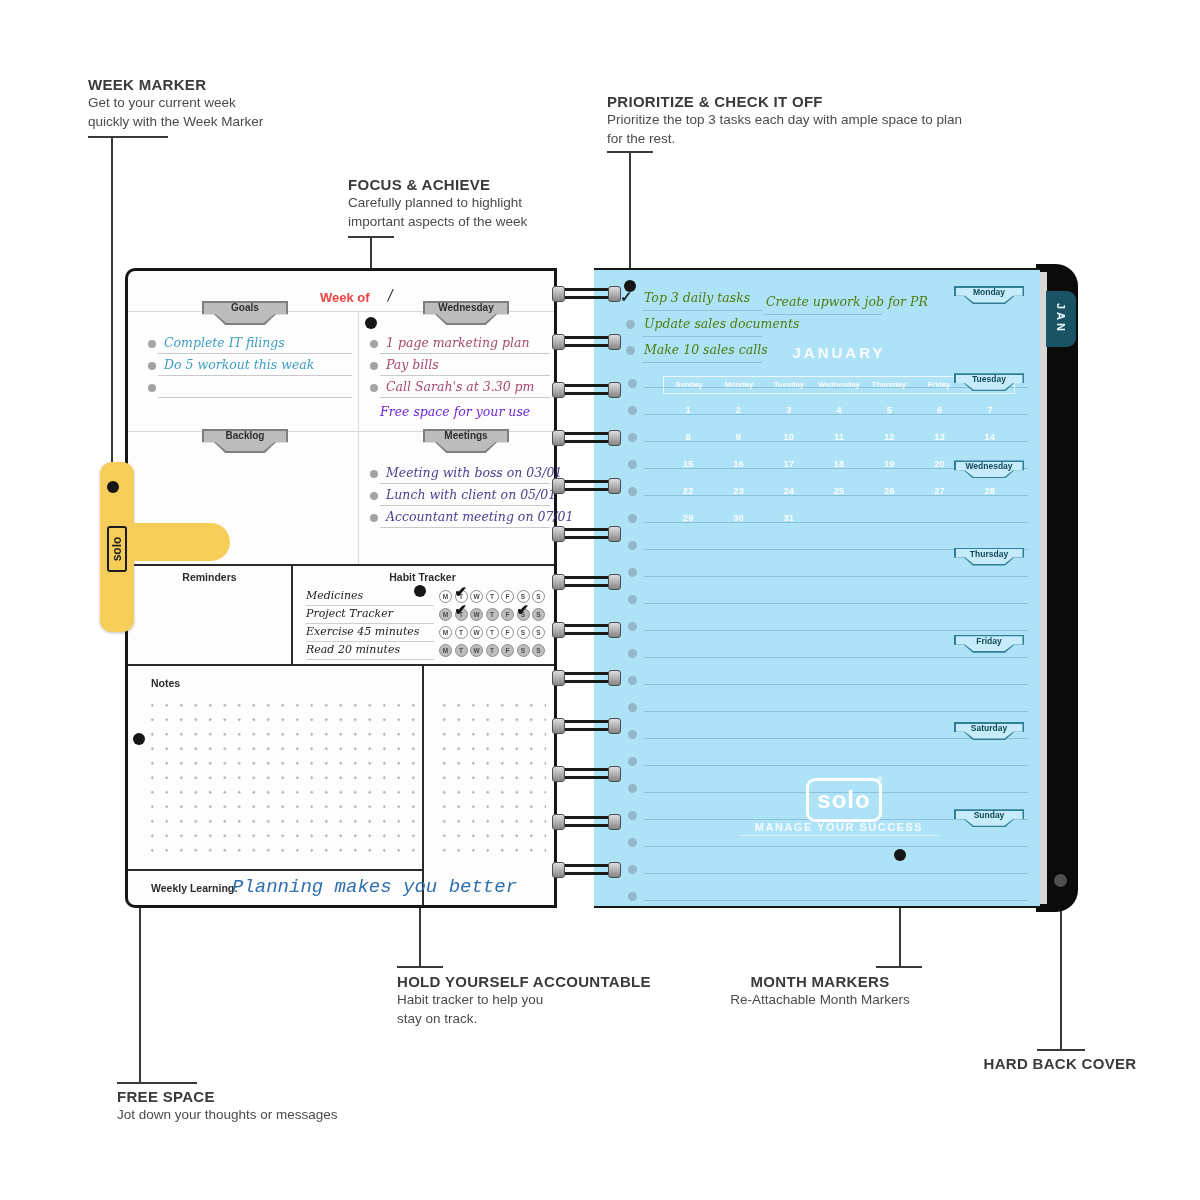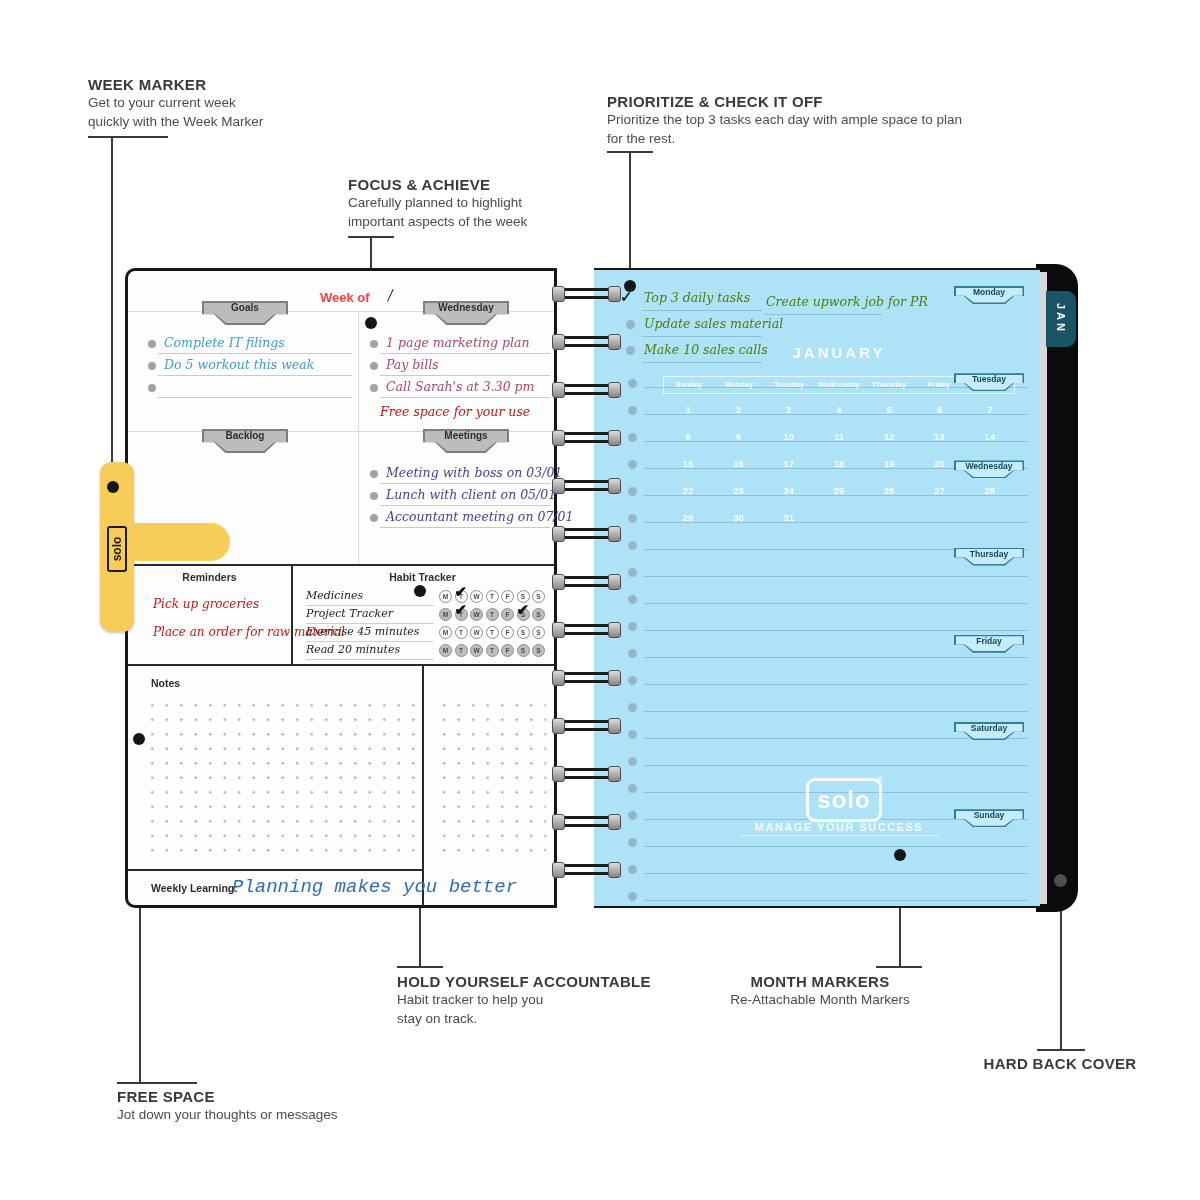--- a/index.html
+++ b/index.html
@@ -46,21 +46,21 @@
   .ribbon.gray .rb-t{font-size:10px;color:#2e2e2e;line-height:12px;}
   .ribbon.bluetab{height:18px;}
   .ribbon.bluetab .rb-o{background:#2f7e95;}
   .ribbon.bluetab .rb-i{background:#c6ebfa;inset:1.5px;}
   .ribbon.bluetab .rb-t{font-size:8.5px;color:#12495a;line-height:10px;}
   .pitem{position:relative;height:22px;}
   .pitem .bullet{position:absolute;left:2px;top:5px;width:8px;height:8px;border-radius:50%;background:#a3a3a3;}
   .pitem .uline{position:absolute;left:12px;right:2px;bottom:3px;border-top:1px solid #c9c9c9;}
   .pitem .itxt{position:absolute;left:18px;top:0;font-size:12.5px;white-space:nowrap;}
   .ink-goals{color:#3d9ec4;} .ink-pri{color:#a84a72;} .ink-back{color:#d2622e;}
-  .ink-meet{color:#4a3f8f;} .ink-dark{color:#b91c1c;} .ink-blue{color:#4d7c0f;}
+  .ink-meet{color:#4a3f8f;} .ink-dark{color:#6d28d9;} .ink-blue{color:#4d7c0f;}
   .small-head{font-size:10.5px;font-weight:700;color:#2b2b2b;}
   .habit-row{position:absolute;height:18px;}
   .habit-name{position:absolute;left:0;top:0;font-size:11px;white-space:nowrap;color:#222;}
   .habit-nline{position:absolute;left:0;width:128px;bottom:1px;border-top:1px solid #cfcfcf;}
   .hcirc{position:absolute;top:1px;width:13px;height:13px;border-radius:50%;border:1px solid #8d8d8d;
          box-sizing:border-box;text-align:center;font-size:6.5px;line-height:11px;font-weight:700;color:#4a4a4a;}
   .hcirc.light{background:#ffffff;} .hcirc.dark{background:#bdbdbd;}
   .hcheck{position:absolute;top:-6px;font-size:15px;font-weight:700;color:#111;}
   .dots{position:absolute;background-image:radial-gradient(circle,#adadad 1.1px,transparent 1.4px);
         background-size:14.5px 14.5px;background-position:3px 3px;}
@@ -245,21 +245,21 @@
         </div>
       </div>
     <div id="rp-tasks">
         <div class="rp-row" style="left:0;top:16px;width:446px;">
           <div class="check-glyph abs" style="left:26px;top:2px;">✓</div>
           <div class="rp-text hand ink-blue" style="left:50px;top:4px;">Top 3 daily tasks</div>
           <div class="rp-line" style="left:48px;top:24px;width:120px;"></div>
         </div>
         <div class="rp-row" style="left:0;top:42px;width:446px;">
           <div class="rp-bullet" style="left:32px;top:8px;"></div>
-          <div class="rp-text hand ink-blue" style="left:50px;top:4px;">Update sales material</div>
+          <div class="rp-text hand ink-blue" style="left:50px;top:4px;">Update sales documents</div>
           <div class="rp-line" style="left:48px;top:24px;width:120px;"></div>
         </div>
         <div class="rp-row" style="left:0;top:68px;width:446px;">
           <div class="rp-bullet" style="left:32px;top:8px;"></div>
           <div class="rp-text hand ink-blue" style="left:50px;top:4px;">Make 10 sales calls</div>
           <div class="rp-line" style="left:48px;top:24px;width:120px;"></div>
         </div>
       </div>
     <div class="rp-text hand ink-blue" style="left:172px;top:24px;">Create upwork job for PR</div>
     <div class="rp-line" style="left:170px;top:44px;width:118px;"></div>
@@ -442,24 +442,20 @@
           <div class="itxt hand ink-meet">Lunch with client on 05/01</div>
         </div>
         <div class="pitem">
           <div class="bullet"></div>
           <div class="uline"></div>
           <div class="itxt hand ink-meet">Accountant meeting on 07/01</div>
         </div>
       </div>
 
     <div class="small-head abs" style="left:0;top:300px;width:163px;text-align:center;">Reminders</div>
-    <div class="abs" id="rem-list" style="left:25px;top:326px;">
-        <div class="hand ink-dark" style="position:relative;height:28px;font-size:12px;white-space:nowrap;">Pick up groceries</div>
-        <div class="hand ink-dark" style="position:relative;height:28px;font-size:12px;white-space:nowrap;">Place an order for raw material</div>
-      </div>
 
     <div class="small-head abs" style="left:163px;top:300px;width:263px;text-align:center;">Habit Tracker</div>
     <div class="abs" id="habit-rows">
         <div class="habit-row" style="left:178px;top:318px;width:248px;">
           <div class="habit-nline"></div>
           <div class="habit-name hand">Medicines</div>
           <div class="hcirc light" style="left:133px;">M</div>
           <div class="hcirc light" style="left:148.5px;">T</div>
           <div class="hcirc light" style="left:164px;">W</div>
           <div class="hcirc light" style="left:179.5px;">T</div>

